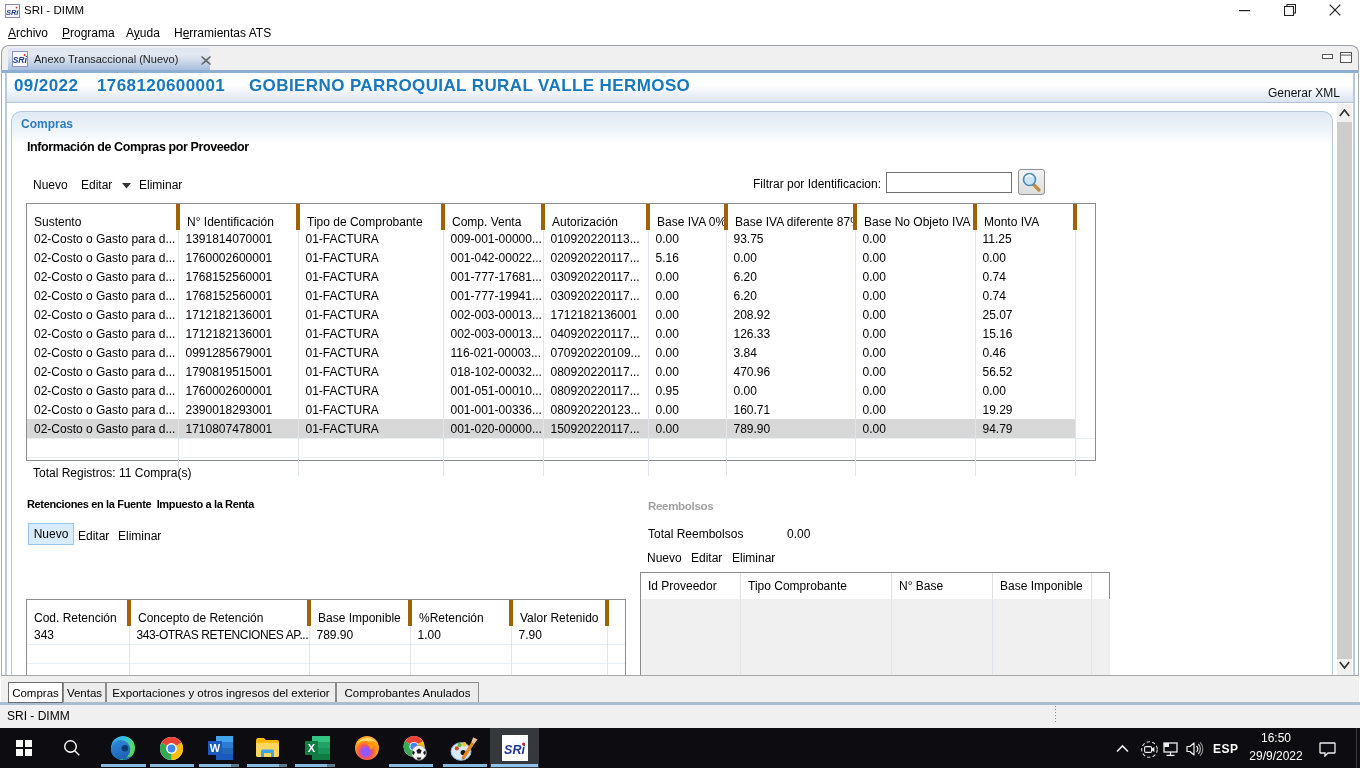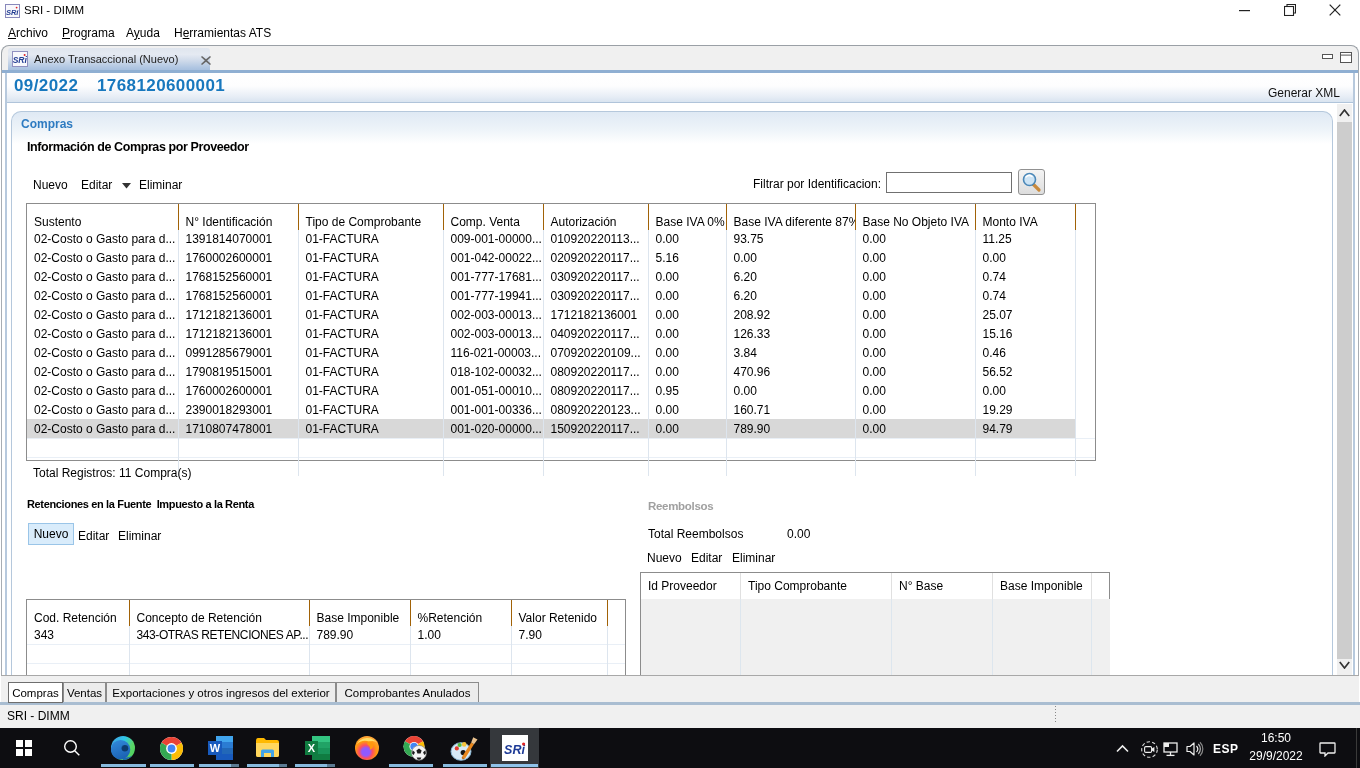--- a/index.html
+++ b/index.html
@@ -38,21 +38,21 @@
 #section { position:absolute; left:4px; top:7px; width:1322px; height:564px; border:1px solid #b5c8dc; border-bottom:none; border-radius:10px 10px 0 0;
   background:linear-gradient(180deg,#dfe9f4 0%,#eef4f9 18px, #ffffff 32px); }
 #sec-title { position:absolute; left:9px; top:5px; font-size:12px; font-weight:bold; color:#2e7bc1; }
 #info-title { position:absolute; left:15px; top:28px; font-size:12.5px; font-weight:bold; color:#000; letter-spacing:-0.4px; }
 
 
 table { border-collapse:collapse; table-layout:fixed; font-size:12px; }
 td,th { overflow:hidden; white-space:nowrap; font-weight:normal; text-align:left; padding:0 0 0 7px; vertical-align:middle; }
 .grid { position:absolute; background:#fff; border:1px solid #8c8c8c; }
 .grid table { width:100%; }
-.grid th { height:26px; border-right:1px solid #a16207; vertical-align:bottom; padding-bottom:1px; }
+.grid th { height:26px; border-right:4px solid #a16207; vertical-align:bottom; padding-bottom:1px; }
 .grid td { height:18.95px; border-right:1px solid #dde5ee; }
 .grid tr.filler td { border-top:1px solid #e9eff6; }
 .grid tr.sel td { background:#d8d8d8; }
 .grid tr.sel td:last-child { background:#fff; }
 .grid th:last-child, .grid td:last-child { border-right:none; }
 
 #toolbar1 { position:absolute; left:26px; top:172px; height:22px; font-size:12px; }
 #toolbar1 span { margin-right:0; }
 #filterlab { position:absolute; left:753px; top:177px; font-size:12px; }
 #filterbox { position:absolute; left:886px; top:172px; width:126px; height:21px; background:#fff; border:1px solid #707070; }
@@ -138,20 +138,21 @@
 </div>
 <div id="editor-topline"></div>
 
 <div id="edge-l"></div>
 <div id="edge-r"></div>
 <div class="abs" style="left:1px;top:70px;width:1px;height:632px;background:#a8adb3"></div>
 <div class="abs" style="left:1358px;top:70px;width:1px;height:632px;background:#a8adb3"></div>
 <div id="headband">
   <span class="big" style="left:7px">09/2022</span>
   <span class="big" style="left:90px">1768120600001</span>
+  <span class="big" style="left:242px">GOBIERNO PARROQUIAL RURAL VALLE HERMOSO</span>
   <span id="genxml">Generar XML</span>
 </div>
 
 <div id="content">
   <div id="section">
     <div id="sec-title">Compras</div>
     <div id="info-title">Información de Compras por Proveedor</div>
   </div>
 </div>
 

